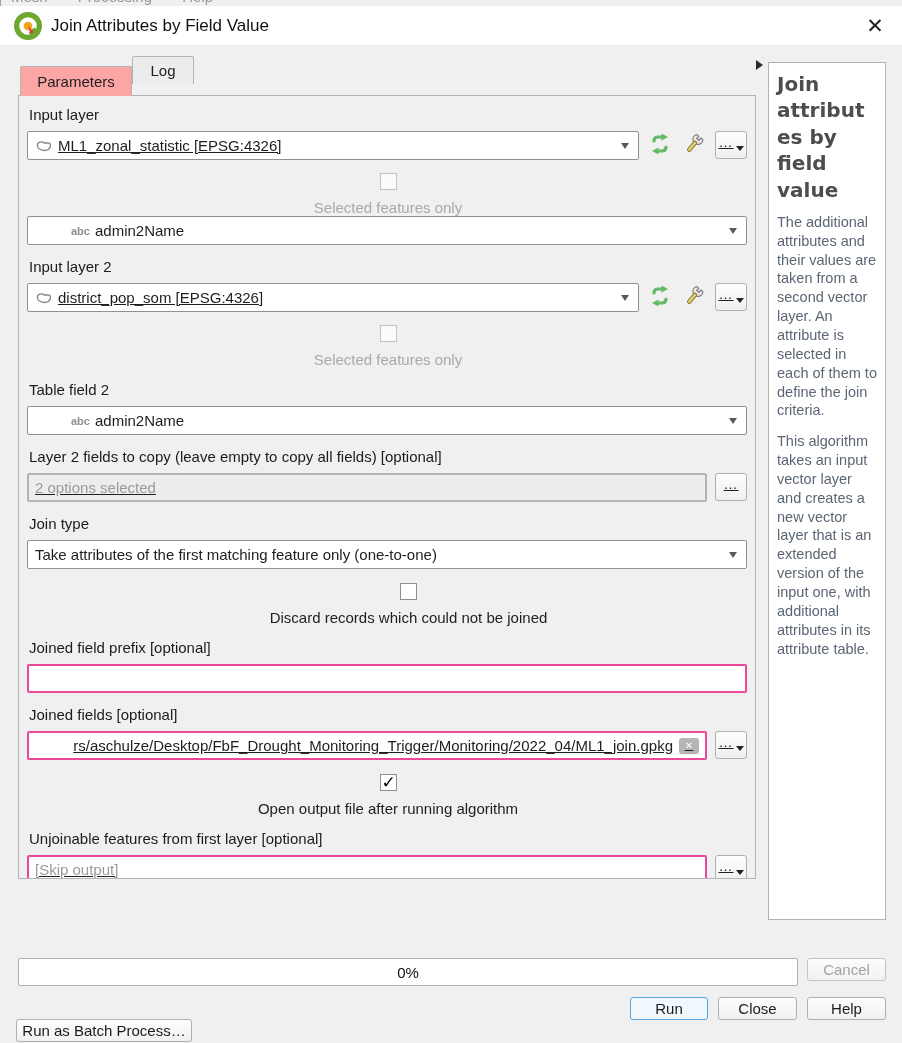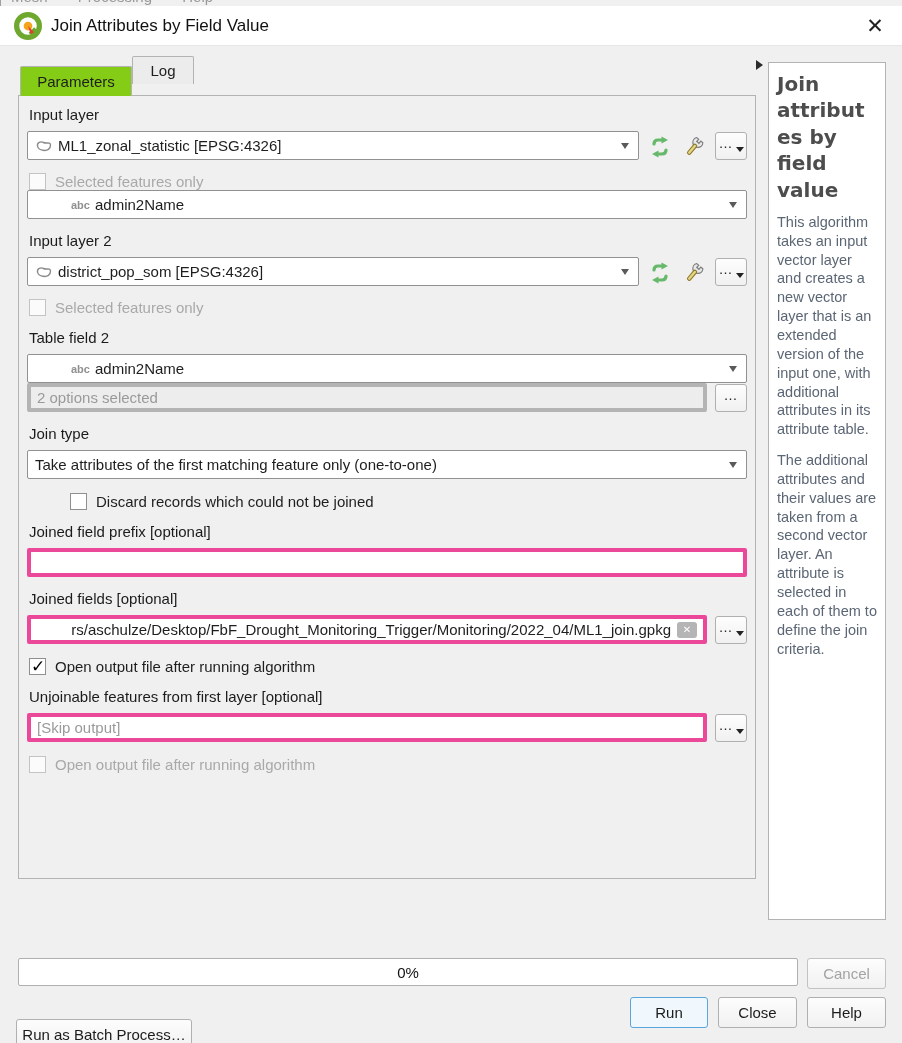--- a/index.html
+++ b/index.html
@@ -19,52 +19,52 @@
     background:#ffffff; border-bottom:1px solid #e6e6e6; display:flex; align-items:center;}
   .qgis-logo { width:28px; height:28px; margin-left:14px; }
   .title-text { margin-left:9px; font-size:17px; color:#111; }
   .close-x { position:absolute; right:14px; top:7px; width:26px; height:26px;
     font-size:21px; font-weight:300; color:#222; display:flex; align-items:center;
     justify-content:center; cursor:default; }
   
   .tab { position:absolute; border:1px solid #b3b3b3; border-bottom:none;
     display:flex; align-items:center; justify-content:center; font-size:15px;
     border-top-left-radius:2px; border-top-right-radius:2px;}
-  .tab-params { left:20px; top:66px; width:112px; height:30px; background:#84cc16; z-index:3;}
+  .tab-params { left:20px; top:66px; width:112px; height:30px; background:#fca5a5; z-index:3;}
   .tab-log { left:132px; top:56px; width:62px; height:28px; background:#ececec; z-index:1;}
   
   .panel { position:absolute; left:18px; top:95px; width:738px; height:784px;
     background:#f0f0f0; border:1px solid #b3b3b3; z-index:2; padding:8px 8px 0 8px; overflow:hidden;}
   .flabel { font-size:15px; color:#1b1b1b; margin:13px 0 8px 2px; }
   .flabel.first { margin-top:2px; }
-  .row { display:flex; align-items:flex-end; gap:8px; }
+  .row { display:flex; align-items:flex-start; gap:8px;text-decoration:underline; }
   .combo { height:29px; background:#fff; border:1px solid #919191; border-radius:2px;
     display:flex; align-items:center; padding:0 7px; flex:1; position:relative; }
   .combo .arrow { position:absolute; right:9px; top:11px; width:0; height:0;
     border-left:4.5px solid transparent; border-right:4.5px solid transparent;
     border-top:6px solid #5a5a5a; }
   .combo .ctext { font-size:15px; white-space:nowrap; overflow:hidden; }
   .abc { font-size:11px; font-weight:bold; color:#8f8f8f; margin-right:5px; letter-spacing:0;margin-left:36px; }
   .layer-ic { margin-right:5px; flex:none; }
   .toolbtn { width:32px; height:28px; background:linear-gradient(#fdfdfd,#f0f0f0);
     border:1px solid #b0b0b0; border-radius:3px; display:flex; align-items:center;
     justify-content:center; font-size:14px; color:#222; flex:none; }
   .toolbtn .dots { margin-top:-6px; letter-spacing:1px;}
   .toolbtn .dd { width:0; height:0; border-left:4px solid transparent;
     border-right:4px solid transparent; border-top:5px solid #222; margin:6px 0 0 2px;}
   .iconbtn { width:26px; height:26px; flex:none; display:flex; align-items:center; justify-content:center;}
-  .cbrow { display:flex; align-items:center; gap:9px; margin:13px 0 0 2px; }
+  .cbrow { display:flex; align-items:center; gap:9px; margin:13px 0 0 2px;flex-direction:column; }
   .cb { width:17px; height:17px; background:#fff; border:1px solid #8f8f8f;
     flex:none; position:relative; }
   .cb.checked::after { content:"✓"; position:absolute; left:1px; top:-3px;
     font-size:17px; font-weight:bold; color:#000; }
   .cb.disabled { border-color:#c3c3c3; background:#fbfbfb; }
   .cblabel { font-size:15px; }
   .cblabel.disabled { color:#a9a9a9; }
-  .tinput { height:29px; background:#fff; border:4px solid #ec4899; border-radius:2px;
+  .tinput { height:29px; background:#fff; border:2px solid #ec4899; border-radius:2px;
     flex:1; display:flex; align-items:center; padding:0 6px; font-size:15px; }
   .tinput.gray { background:#ededed; border-color:#b4b4b4; color:#9a9a9a; }
   .placeholder { color:#9a9a9a; }
   .pathbox { justify-content:flex-end; overflow:hidden; white-space:nowrap; gap:6px;}
   .pathtext { overflow:hidden; white-space:nowrap; }
   .clear-ic { flex:none; width:20px; height:16px; background:#b5b5b5; border-radius:3px;
     color:#fff; font-size:10px; display:flex; align-items:center; justify-content:center; }
   
   .collapse-arrow { position:absolute; left:756px; top:60px; width:0; height:0;
     border-top:5px solid transparent; border-bottom:5px solid transparent;
@@ -73,21 +73,21 @@
   .help { position:absolute; left:768px; top:62px; width:118px; height:858px;
     background:#ffffff; border:1px solid #b3b3b3; padding:8px 8px; overflow:hidden; z-index:2;}
   .help h1 { font-size:20px; line-height:1.32; color:#4d4d4d; font-weight:bold;
     overflow-wrap:anywhere; margin-bottom:10px; font-family:"DejaVu Sans",sans-serif;}
   .help p { font-size:14.5px; line-height:1.3; color:#5b6674; margin-bottom:12px;
     overflow-wrap:break-word;}
   
   .progress { position:absolute; left:18px; top:958px; width:780px; height:28px;
     background:#fff; border:1px solid #b0b0b0; border-radius:2px; display:flex;
     align-items:center; justify-content:center; font-size:15px; color:#111; }
-  .btn { position:absolute; height:31px; background:linear-gradient(#fdfdfd,#f1f1f1);
+  .btn { position:absolute; height:23px; background:linear-gradient(#fdfdfd,#f1f1f1);
     border:1px solid #b0b0b0; border-radius:3px; font-size:15px; color:#1b1b1b;
     display:flex; align-items:center; justify-content:center; }
   .btn-cancel { left:807px; top:958px; width:79px; color:#a3a3a3; border-color:#c2c2c2; }
   .btn-batch { left:16px; top:1019px; width:176px; }
   .btn-run { left:630px; top:997px; width:78px; border:1px solid #58a6dd; background:#f0f8fd; }
   .btn-close { left:718px; top:997px; width:79px; }
   .btn-help { left:807px; top:997px; width:79px; }
 </style>
 </head>
 <body>
@@ -190,20 +190,21 @@
     <span class="cblabel disabled">Selected features only</span>
   </div>
 
   <div class="flabel">Table field 2</div>
   <div class="combo">
     <span class="abc">abc</span>
     <span class="ctext">admin2Name</span>
     <span class="arrow"></span>
   </div>
 
+  <div class="flabel">Layer 2 fields to copy (leave empty to copy all fields) [optional]</div>
   <div class="row">
     <div class="tinput gray">
       <span>2 options selected</span>
     </div>
     <button class="toolbtn">
       <span class="dots">…</span>
     </button>
   </div>
 
   <div class="flabel">Join type</div>
@@ -252,22 +253,22 @@
 
   <div class="cbrow" style="margin-top:14px;">
     <span class="cb disabled"></span>
     <span class="cblabel disabled">Open output file after running algorithm</span>
   </div>
 
 </div>
 
 <div class="help">
   <h1>Join attributes by field value</h1>
+  <p>The additional attributes and their values are taken from a second vector layer. An attribute is selected in each of them to define the join criteria.</p>
   <p>This algorithm takes an input vector layer and creates a new vector layer that is an extended version of the input one, with additional attributes in its attribute table.</p>
-  <p>The additional attributes and their values are taken from a second vector layer. An attribute is selected in each of them to define the join criteria.</p>
 </div>
 
 <div class="progress">
   <span>0%</span>
 </div>
 <button class="btn btn-cancel">Cancel</button>
 <button class="btn btn-batch">Run as Batch Process…</button>
 <button class="btn btn-run">Run</button>
 <button class="btn btn-close">Close</button>
 <button class="btn btn-help">Help</button>

